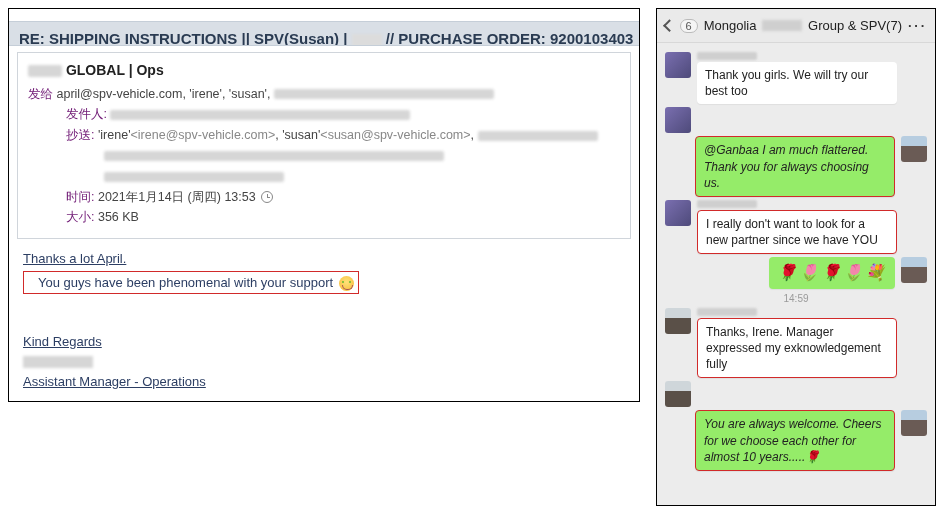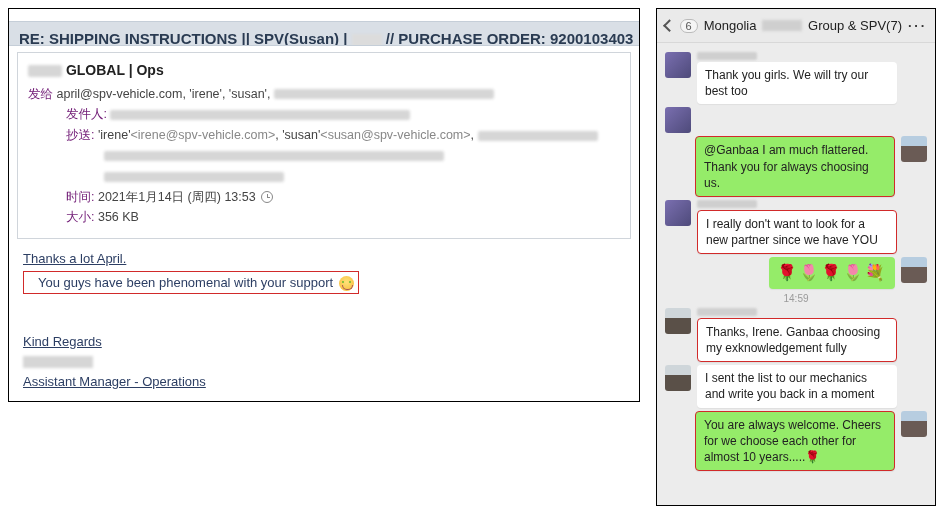--- a/index.html
+++ b/index.html
@@ -158,21 +158,21 @@
     background: linear-gradient(180deg,#b7cde0 40%,#6a5b55 40%);
   }
   .avatar.photo2 {
     background: linear-gradient(180deg,#cfd6da 40%,#5a5048 40%);
   }
   .sender-name {
     font-size:10px;color:#8a8a8a;margin-bottom:2px;
     width:60px;height:8px;background:#cfcfcf;filter:blur(1.2px);border-radius:2px;
   }
   .msg-col { display:flex;flex-direction:column;max-width:200px; }
-  .msg-row.right .msg-col { align-items:flex-start; }
+  .msg-row.right .msg-col { align-items:flex-start;font-style:italic; }
   .bubble {
     background:#fff;
     border-radius:4px;
     padding:5px 8px;
     line-height:1.35;
     box-shadow: 0 1px 1px rgba(0,0,0,0.06);
     word-wrap:break-word;
   }
   .bubble.green { background:#95ec69; }
   .bubble.outlined { border:1.5px solid #d12a2a; }
@@ -274,29 +274,26 @@
         <div class="bubble green emoji-row">🌹🌷🌹🌷💐</div>
       </div>
     </div>
 
     <div class="timestamp">14:59</div>
 
     <div class="msg-row">
       <div class="avatar photo2"></div>
       <div class="msg-col">
         <div class="sender-name"></div>
-        <div class="bubble outlined">Thanks, Irene. Ganbaa choosing my exknowledgement fully</div>
+        <div class="bubble outlined">Thanks, Irene. Manager expressed my exknowledgement fully</div>
       </div>
     </div>
 
     <div class="msg-row">
       <div class="avatar photo2"></div>
-      <div class="msg-col">
-        <div class="bubble">I sent the list to our mechanics and write you back in a moment</div>
-      </div>
     </div>
 
     <div class="msg-row right">
       <div class="avatar photo"></div>
       <div class="msg-col">
         <div class="bubble green outlined">You are always welcome. Cheers for we choose each other for almost 10 years.....🌹</div>
       </div>
     </div>
 
   </div>

